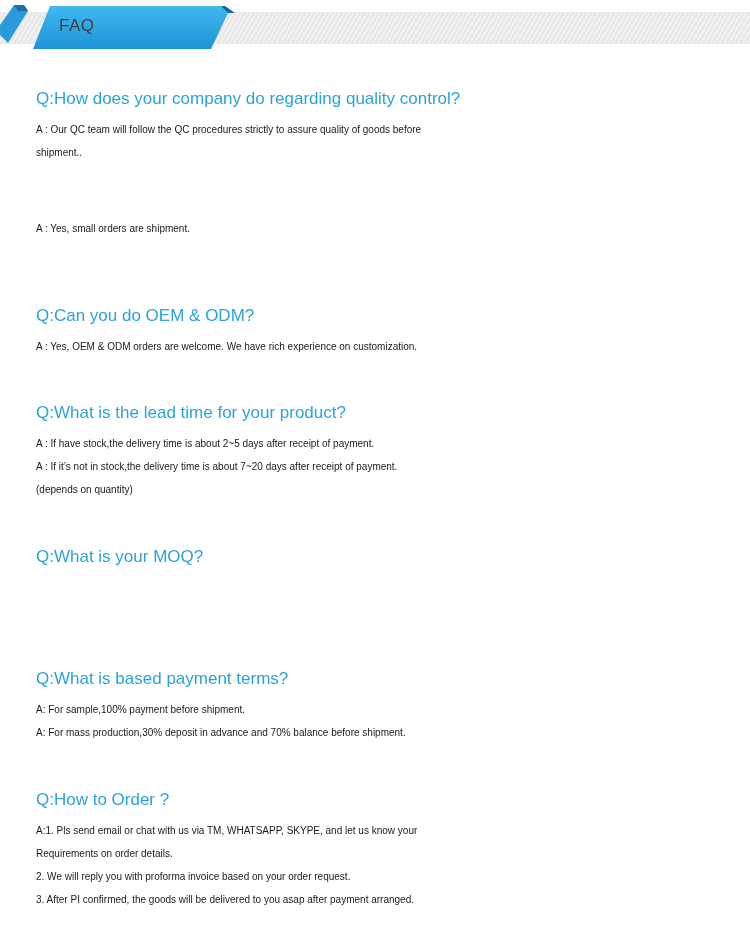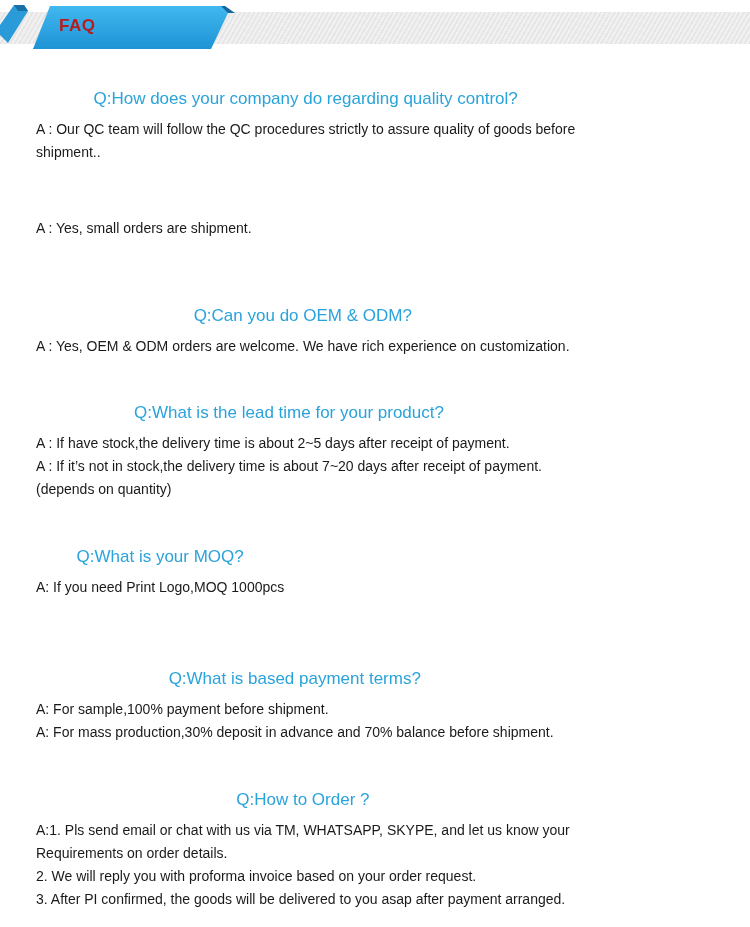--- a/index.html
+++ b/index.html
@@ -4,27 +4,27 @@
 <style>
   html, body { margin: 0; padding: 0; background: #ffffff; }
   body { width: 750px; height: 927px; position: relative; overflow: hidden;
          font-family: "Liberation Sans", sans-serif; }
 
   .banner { position: absolute; left: 0; top: 0; width: 750px; height: 56px; }
   .stripe { position: absolute; left: 0; top: 12px; width: 750px; height: 32px;
             background: repeating-linear-gradient(-60deg, #e6e6e6 0px, #e6e6e6 2px, #f1f1f1 2px, #f1f1f1 4px); }
   .left-tab { position: absolute; left: 0; top: 5px; width: 28px; height: 38px; }
   .ribbon { position: absolute; left: 33px; top: 5px; width: 202px; height: 44px; }
-  .faq-label { position: absolute; left: 59px; top: 16px; font-size: 17px; font-weight: bold;
-               color: #b91c1c; letter-spacing: 0.5px; }
+  .faq-label { position: absolute; left: 59px; top: 16px; font-size: 17px; font-weight: normal;
+               color: #404040; letter-spacing: 0.5px; }
 
   .content { position: absolute; left: 36px; top: 0; width: 700px; }
   .qa { position: absolute; left: 0; }
-  .question { color: #2aa3dc; font-size: 17px; line-height: 20px; margin: 0; white-space: nowrap; text-align: center; }
-  .answer { color: #1a1a1a; font-size: 14px; line-height: 23px; margin: 9px 0 0 0; }
+  .question { color: #2aa3dc; font-size: 17px; line-height: 20px; margin: 0; white-space: nowrap; }
+  .answer { color: #1a1a1a; font-size: 10px; line-height: 23px; margin: 9px 0 0 0; }
   .answer .line { display: block; white-space: nowrap; }
 </style>
 </head>
 <body>
 
 <div class="banner">
   <div class="stripe"></div>
   <svg class="left-tab" viewBox="0 0 28 38">
     <polygon points="0,30 0,20 14,0 24,0 28,6 8,38" fill="#2a9bd8"></polygon>
     <polygon points="14,0 24,0 28,6 18,6" fill="#1a6fa8"></polygon>
@@ -70,21 +70,20 @@
     <p class="answer">
       <span class="line">A : If have stock,the delivery time is about 2~5 days after receipt of payment.</span>
       <span class="line">A : If it’s not in stock,the delivery time is about 7~20 days after receipt of payment.</span>
       <span class="line">(depends on quantity)</span>
     </p>
   </div>
 
   <div class="qa" style="top:547px">
     <p class="question">Q:What is your MOQ?</p>
     <p class="answer">
-      <span class="line">A: If you need Print Logo,MOQ 1000pcs</span>
     </p>
   </div>
 
   <div class="qa" style="top:669px">
     <p class="question">Q:What is based payment terms?</p>
     <p class="answer">
       <span class="line">A: For sample,100% payment before shipment.</span>
       <span class="line">A: For mass production,30% deposit in advance and 70% balance before shipment.</span>
     </p>
   </div>

